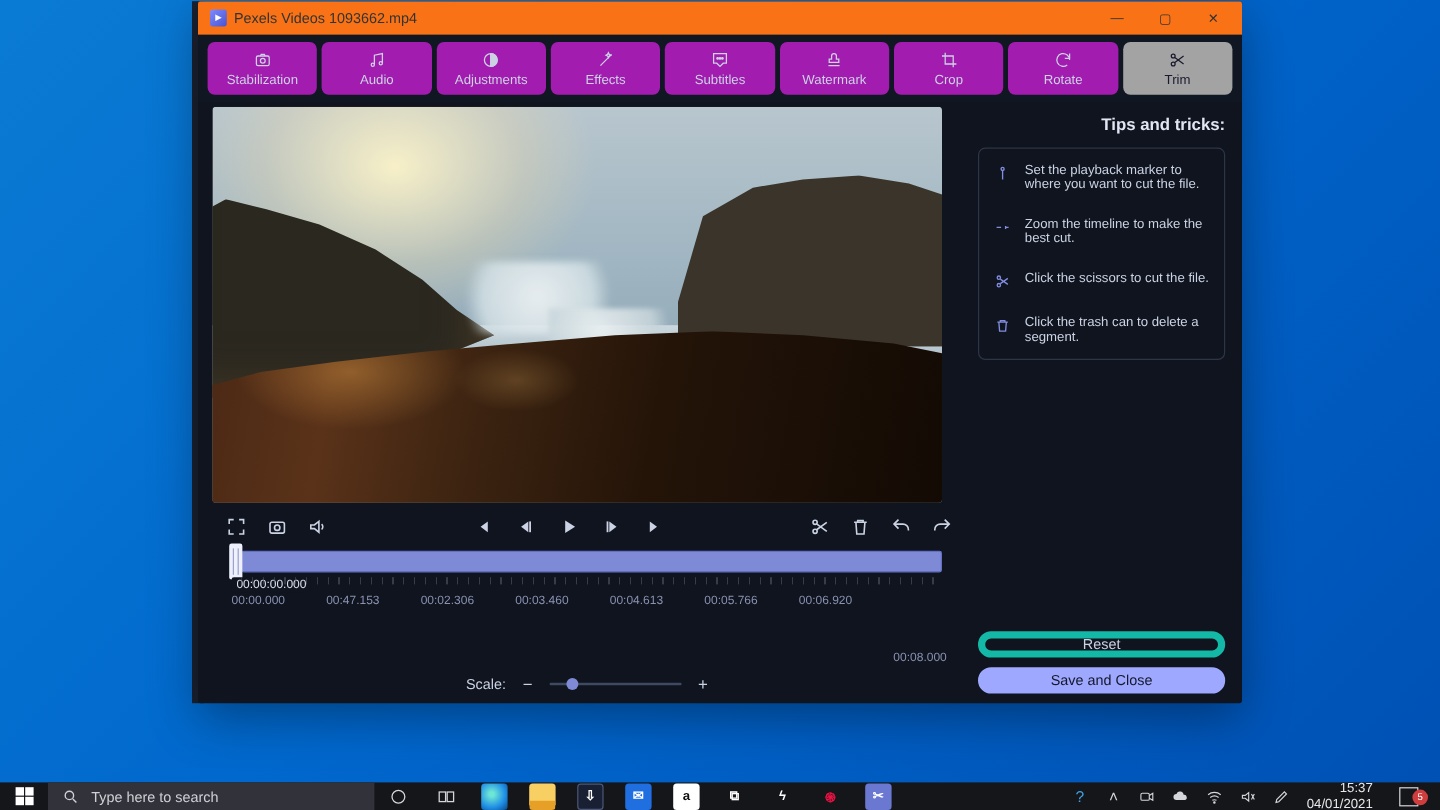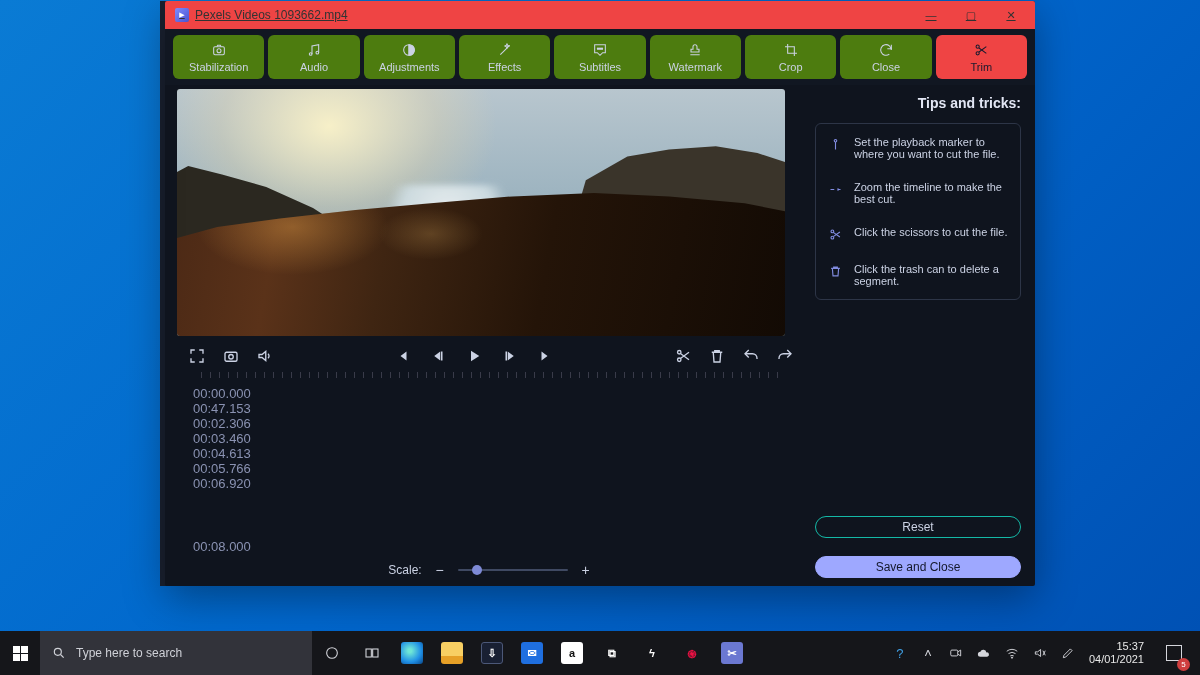--- a/index.html
+++ b/index.html
@@ -1,29 +1,29 @@
 <!DOCTYPE html>
 <html><head>
 <meta charset="utf-8">
 <style>
   * { box-sizing: border-box; margin: 0; padding: 0; font-family: "Segoe UI", Arial, sans-serif; }
   body { width: 1200px; height: 675px; overflow: hidden; background: linear-gradient(135deg, #0a7bd4 0%, #0066cc 50%, #0050b3 100%); position: relative; }
   
   
   .window { position: absolute; left: 165px; top: 1px; width: 870px; height: 585px; background: #0f141e; box-shadow: 0 12px 40px rgba(0,0,0,.35); display: flex; flex-direction: column; border-radius: 2px; overflow: hidden; }
-  .titlebar { height: 28px; background: #ef4444; display: flex; align-items: center; padding: 0 4px 0 10px; font-size: 12px; color: #333; text-decoration: underline; }
+  .titlebar { height: 28px; background: #f97316; display: flex; align-items: center; padding: 0 4px 0 10px; font-size: 12px; color: #333; }
   .titlebar-icon { width: 14px; height: 14px; margin-right: 6px; border-radius: 2px; background: linear-gradient(135deg,#7e8cff,#4a53cf); display: flex; align-items: center; justify-content: center; }
   .titlebar-icon::before { content: "▶"; font-size: 7px; color: #fff; }
   .titlebar-spacer { flex: 1; }
   .titlebar-btn { width: 40px; height: 100%; display: flex; align-items: center; justify-content: center; font-size: 11px; color: #333; }
   
   
   .tabs { display: flex; gap: 4px; padding: 6px 8px; background: #111722; }
-  .tab { flex: 1; height: 44px; background: #4d7c0f; border-radius: 6px; display: flex; flex-direction: column; align-items: center; justify-content: center; color: #cbd2e4; font-size: 11px; gap: 3px; cursor: pointer; }
-  .tab.active { background: #ef4444; color: #1a1a2e; }
+  .tab { flex: 1; height: 44px; background: #a21caf; border-radius: 6px; display: flex; flex-direction: column; align-items: center; justify-content: center; color: #cbd2e4; font-size: 11px; gap: 3px; cursor: pointer; }
+  .tab.active { background: #a3a3a3; color: #1a1a2e; }
   .tab svg { width: 16px; height: 16px; }
   
   
   .content { flex: 1; display: flex; overflow: hidden; }
   .left-col { flex: 1; display: flex; flex-direction: column; padding: 0 0 0 12px; }
   .preview { width: 608px; height: 340px; background: #000; margin-top: 4px; position: relative; overflow: hidden; border-radius: 3px; }
   
   
   .sky { position: absolute; inset: 0; background: radial-gradient(ellipse 240px 180px at 25% 15%, rgba(255,245,200,.9), rgba(255,225,160,.25) 45%, transparent 70%), linear-gradient(180deg, #b8c6ce 0%, #9fb5c1 40%, #93aab8 60%); }
   .sea { position: absolute; left: 0; right: 0; top: 55%; bottom: 0; background: linear-gradient(180deg, #cbd7de 0%, #8fa4b0 40%, #5a6d76 100%); }
@@ -43,43 +43,43 @@
   
   
   .timeline-wrap { padding: 0 10px 4px 10px; }
   .timeline { position: relative; height: 26px; }
   .clip { position: absolute; left: 14px; right: 10px; top: 6px; height: 18px; background: #7e8ad6; border: 1px solid #6370c4; border-radius: 2px; }
   .handle { position: absolute; left: 4px; top: 0; width: 11px; height: 30px; background: #eef0fb; border-radius: 2px; }
   .handle::before, .handle::after { content: ""; position: absolute; top: 4px; bottom: 4px; width: 1px; background: #9aa2d0; }
   .handle::before { left: 3px; } .handle::after { right: 3px; }
   .ruler { position: relative; height: 12px; margin-top: 2px; }
   .ruler-ticks { position: absolute; left: 14px; right: 10px; top: 0; height: 6px; background: repeating-linear-gradient(90deg, #556 0 1px, transparent 1px 9px); opacity: .6; }
-  .tick-labels { position: relative; display: flex; font-size: 13px; color: #8a92b2; margin-top: 2px; padding-left: 6px; flex-direction: column; }
+  .tick-labels { position: relative; display: flex; font-size: 10px; color: #8a92b2; margin-top: 2px; padding-left: 6px; }
   .tick-labels span { flex: 1; }
   .tick-labels span:last-child { flex: 0 0 auto; padding-right: 6px; margin-top: 48px; }
   .time-cur { position: absolute; left: 6px; top: 28px; background: #0f141e; font-size: 10px; color: #dce1f2; padding: 1px 4px; border-radius: 2px; }
   
   .scale-row { display: flex; align-items: center; justify-content: center; gap: 10px; padding: 4px 0 8px 0; color: #cbd2e4; font-size: 12px; }
   .scale-track { width: 110px; height: 2px; background: #3f4962; position: relative; border-radius: 2px; }
   .scale-thumb { position: absolute; top: -4px; left: 14px; width: 10px; height: 10px; background: #7e8ad6; border-radius: 50%; }
   .scale-btn { width: 16px; height: 16px; display: flex; align-items: center; justify-content: center; font-size: 14px; color: #cbd2e4; }
   
   
   .right-col { width: 230px; display: flex; flex-direction: column; padding: 10px 14px 8px 10px; color: #e2e6f4; }
   .tips-title { font-size: 14px; font-weight: 700; margin-bottom: 12px; font-family: "Comic Sans MS", "Segoe UI", sans-serif; text-align: right; }
   .tips-box { border: 1px solid #2d3547; border-radius: 6px; padding: 12px 10px; font-size: 11px; color: #cbd2e4; display: flex; flex-direction: column; gap: 21px; font-family: "Comic Sans MS", "Segoe UI", sans-serif; }
   .tip { display: flex; gap: 10px; align-items: flex-start; }
   .tip-ico { width: 18px; display: flex; justify-content: center; color: #818ce0; font-size: 14px; flex-shrink: 0; margin-top: 1px; }
   .tip-ico svg { width: 15px; height: 15px; }
   .side-spacer { flex: 1; }
-  .side-btn { border: 1px solid #14b8a6; border-radius: 11px; height: 22px; display: flex; align-items: center; justify-content: center; font-size: 12px; color: #cbd2e4; cursor: pointer; margin-top: 18px; }
+  .side-btn { border: 6px solid #14b8a6; border-radius: 11px; height: 22px; display: flex; align-items: center; justify-content: center; font-size: 12px; color: #cbd2e4; cursor: pointer; margin-top: 8px; }
   .side-btn.primary { background: #9ea8ff; color: #14182a; border-color: #9ea8ff; }
   
   
-  .taskbar { position: absolute; left: 0; right: 0; bottom: 0; height: 44px; background: #15161a; display: flex; align-items: center; color: #e8e8e8; font-size: 12px; }
+  .taskbar { position: absolute; left: 0; right: 0; bottom: 0; height: 23px; background: #15161a; display: flex; align-items: center; color: #e8e8e8; font-size: 12px; }
   .start-btn { width: 40px; height: 100%; display: flex; align-items: center; justify-content: center; }
   .win-logo { width: 15px; height: 15px; display: grid; grid-template-columns: 1fr 1fr; grid-template-rows: 1fr 1fr; gap: 1px; }
   .win-logo span { background: #fff; }
   .search-box { width: 272px; height: 100%; background: #32333a; display: flex; align-items: center; padding-left: 12px; gap: 10px; color: #cfd1d7; }
   .tb-icons { display: flex; align-items: center; height: 100%; }
   .tb-item { width: 40px; height: 100%; display: flex; align-items: center; justify-content: center; font-size: 14px; position: relative; }
   .tb-spacer { flex: 1; }
   .tray { display: flex; align-items: center; height: 100%; font-size: 12px; gap: 2px; padding-right: 6px; }
   .tray .tb-item { width: 26px; font-size: 13px; color: #d5d6dc; }
   .clock { text-align: right; line-height: 1.15; font-size: 11px; padding: 0 8px 0 6px; }
@@ -162,21 +162,21 @@
           <path d="M7 3v14h14"></path>
           <path d="M3 7h14v14"></path>
         </svg>
       <span>Crop</span>
     </div>
     <div class="tab">
       <svg viewBox="0 0 24 24" fill="none" stroke="currentColor" stroke-width="1.6">
           <path d="M20 12a8 8 0 10-3 6.2"></path>
           <path d="M20 4v6h-6"></path>
         </svg>
-      <span>Close</span>
+      <span>Rotate</span>
     </div>
     <div class="tab active">
       <svg viewBox="0 0 24 24" fill="none" stroke="currentColor" stroke-width="1.6">
           <circle cx="7" cy="7" r="2.4"></circle>
           <circle cx="7" cy="17" r="2.4"></circle>
           <path d="M9 9l11 8M9 15l11-8"></path>
         </svg>
       <span>Trim</span>
     </div>
   </div>
@@ -264,20 +264,25 @@
           </div>
         <div class="transport-btn">
             <svg viewBox="0 0 24 24" stroke="currentColor" fill="none" stroke-width="1.8">
               <path d="M15 14l5-5-5-5"></path>
               <path d="M20 9H10a6 6 0 00-6 6v1"></path>
             </svg>
           </div>
       </div>
 
       <div class="timeline-wrap">
+        <div class="timeline">
+          <div class="clip"></div>
+          <div class="handle"></div>
+          <div class="time-cur">00:00:00.000</div>
+        </div>
         <div class="ruler">
           <div class="ruler-ticks"></div>
         </div>
         <div class="tick-labels">
           <span>00:00.000</span>
           <span>00:47.153</span>
           <span>00:02.306</span>
           <span>00:03.460</span>
           <span>00:04.613</span>
           <span>00:05.766</span>

